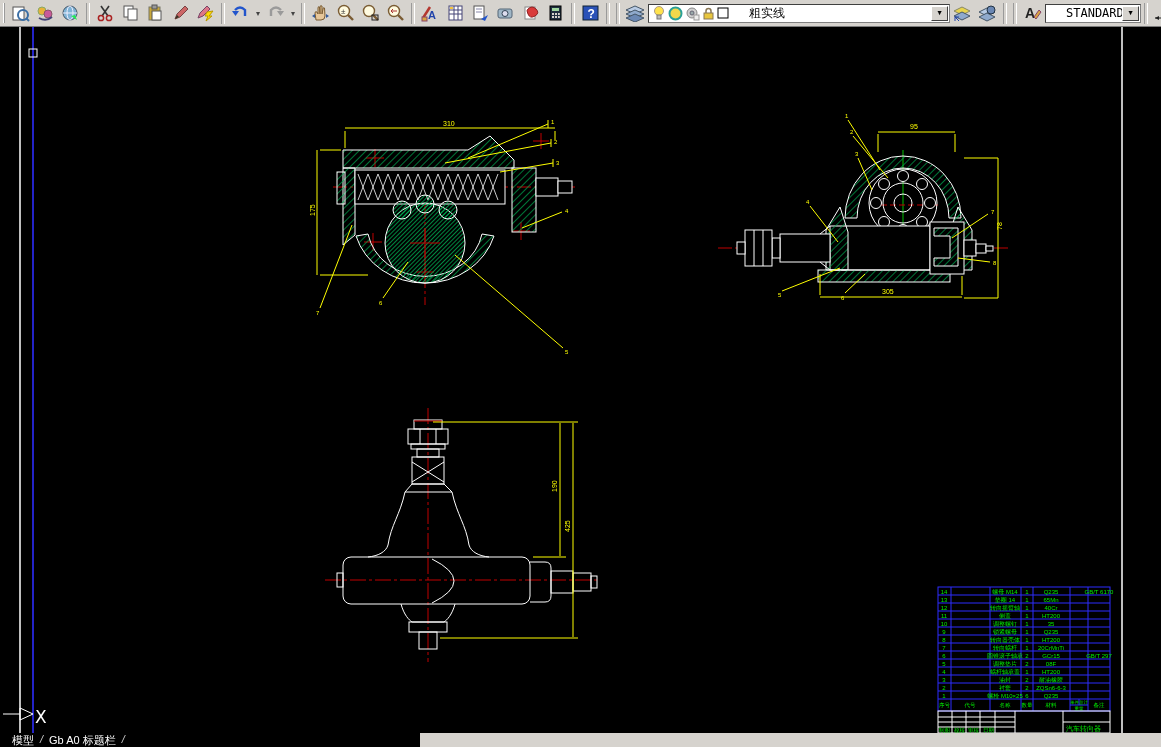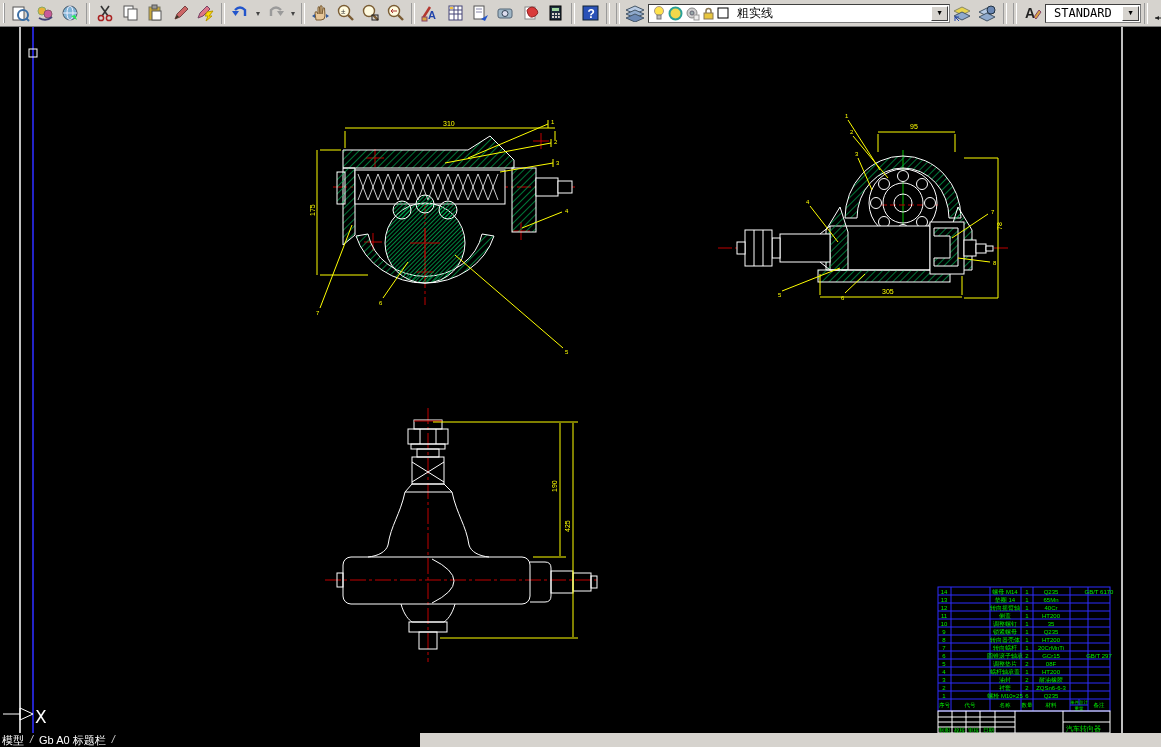--- a/index.html
+++ b/index.html
@@ -12,28 +12,28 @@
   .tbtn{width:25px;height:23px;display:flex;align-items:center;justify-content:center;flex:0 0 auto;}
   .tbtn svg{display:block;}
   .sep{width:2px;height:21px;border-left:1px solid #9a9a9a;border-right:1px solid #fff;margin:0 3px;flex:0 0 auto;}
   .caret{width:10px;height:23px;display:flex;align-items:center;justify-content:center;color:#444;font-size:8px;flex:0 0 auto;}
   .combo{height:19px;background:#fff;border:1px solid #808080;border-top-color:#404040;border-left-color:#404040;
          display:flex;align-items:center;font-size:12px;color:#000;flex:0 0 auto;
          font-family:"DejaVu Sans Mono","Liberation Mono",monospace;position:relative;box-sizing:border-box;}
   .combo .arrowbox{position:absolute;right:1px;top:1px;bottom:1px;width:15px;background:#d6d3ce;
          border:1px solid #fff;border-right-color:#404040;border-bottom-color:#404040;
          display:flex;align-items:center;justify-content:center;font-size:7px;color:#000;}
-  .combo .val{padding:0 8px;white-space:nowrap;overflow:hidden;text-align:center;}
+  .combo .val{padding:0 20px;white-space:nowrap;overflow:hidden;text-align:center;}
   .minicons{display:flex;align-items:center;gap:2px;padding-left:3px;}
   
   #canvas{position:absolute;top:27px;left:0;width:1161px;height:706px;background:#000;}
   
   #tabbar{position:absolute;left:0;top:733px;width:1161px;height:14px;background:#d6d3ce;display:flex;}
   #tabzone{width:420px;height:14px;background:#000;color:#fff;font-size:11px;display:flex;align-items:flex-start;
-           padding-left:2px;box-sizing:border-box;gap:6px;white-space:nowrap;}
+           padding-left:12px;box-sizing:border-box;gap:6px;white-space:nowrap;}
   .slash{color:#cfcfcf;font-style:italic;}
 </style>
 </head>
 <body>
 
 <div id="app">
 
   <div id="toolbar">
     <div class="grip"></div>
 

